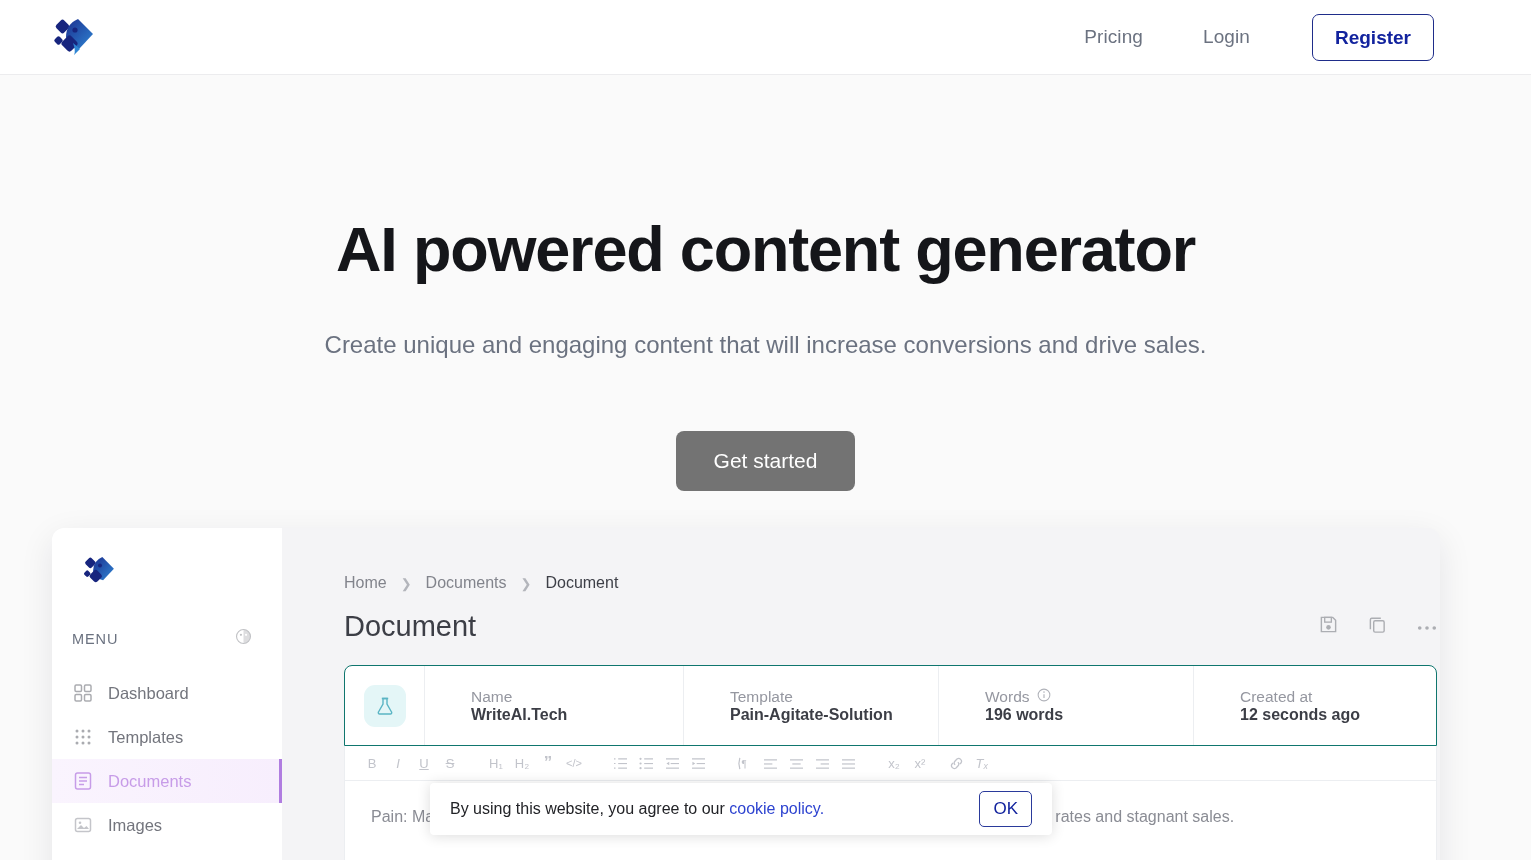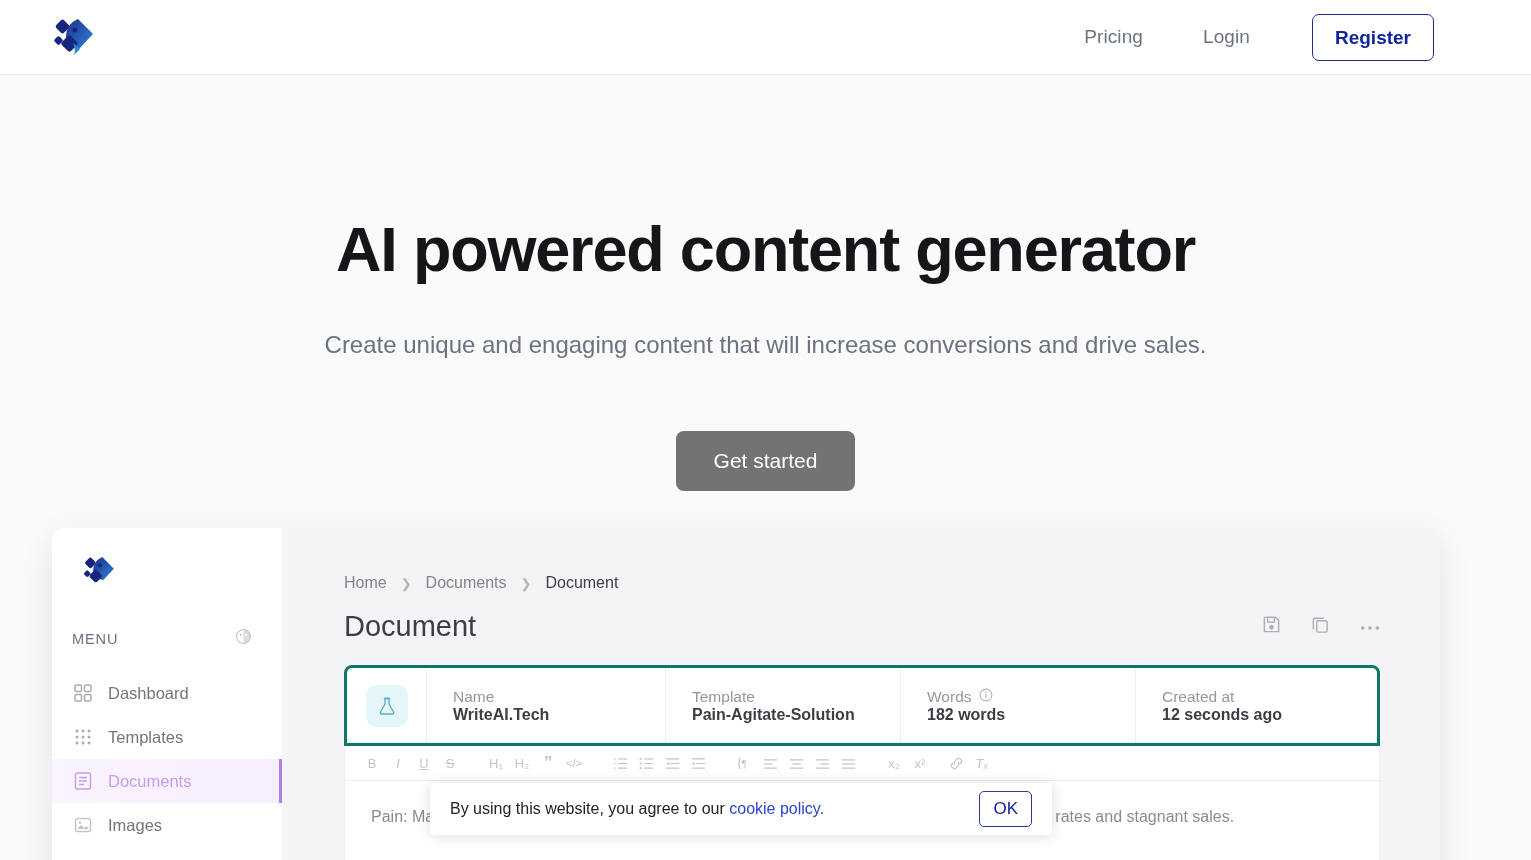--- a/index.html
+++ b/index.html
@@ -136,25 +136,26 @@
   .sep { color: #b3b5bb; font-size: 13px; }
 
   .title-row { display: flex; align-items: center; margin-top: 18px; }
   .doc-title { font-size: 29px; color: #3c3e46; font-weight: normal; }
   .acts { margin-left: auto; display: flex; align-items: center; gap: 30px; opacity: .55; }
   .acts > span { cursor: pointer; }
 
   .info {
     margin-top: 22px;
     background: #ffffff;
-    border: 3px solid #0f766e;
+    border: 1px solid #0f766e;
     border-radius: 8px 8px 0 0;
     height: 81px;
     display: flex;
     align-items: center;
+    gap: 20px;
   }
   .info-cell {
     padding: 0 26px;
     height: 100%;
     display: flex; flex-direction: column; justify-content: center;
     border-right: 1px solid #eceef1;
   }
   .info-cell.flask { width: 80px; align-items: center; padding: 0; }
   .flask-box {
     width: 42px; height: 42px; border-radius: 11px;
@@ -395,21 +396,21 @@
           <span class="info-k">
             <span>Words</span>
             <span>
               <svg width="14" height="14" viewBox="0 0 16 16">
                 <circle cx="8" cy="8" r="6.7" fill="none" stroke="#b0b2b9" stroke-width="1.2"></circle>
                 <line x1="8" y1="7" x2="8" y2="11.5" stroke="#b0b2b9" stroke-width="1.3"></line>
                 <circle cx="8" cy="4.7" r=".9" fill="#b0b2b9"></circle>
               </svg>
             </span>
           </span>
-          <span class="info-v">182 words</span>
+          <span class="info-v">196 words</span>
         </div>
 
         <div class="info-cell w-made">
           <span class="info-k">Created at</span>
           <span class="info-v">12 seconds ago</span>
         </div>
       </div>
 
       <div class="tools">
         <span class="tbtn">B</span>

